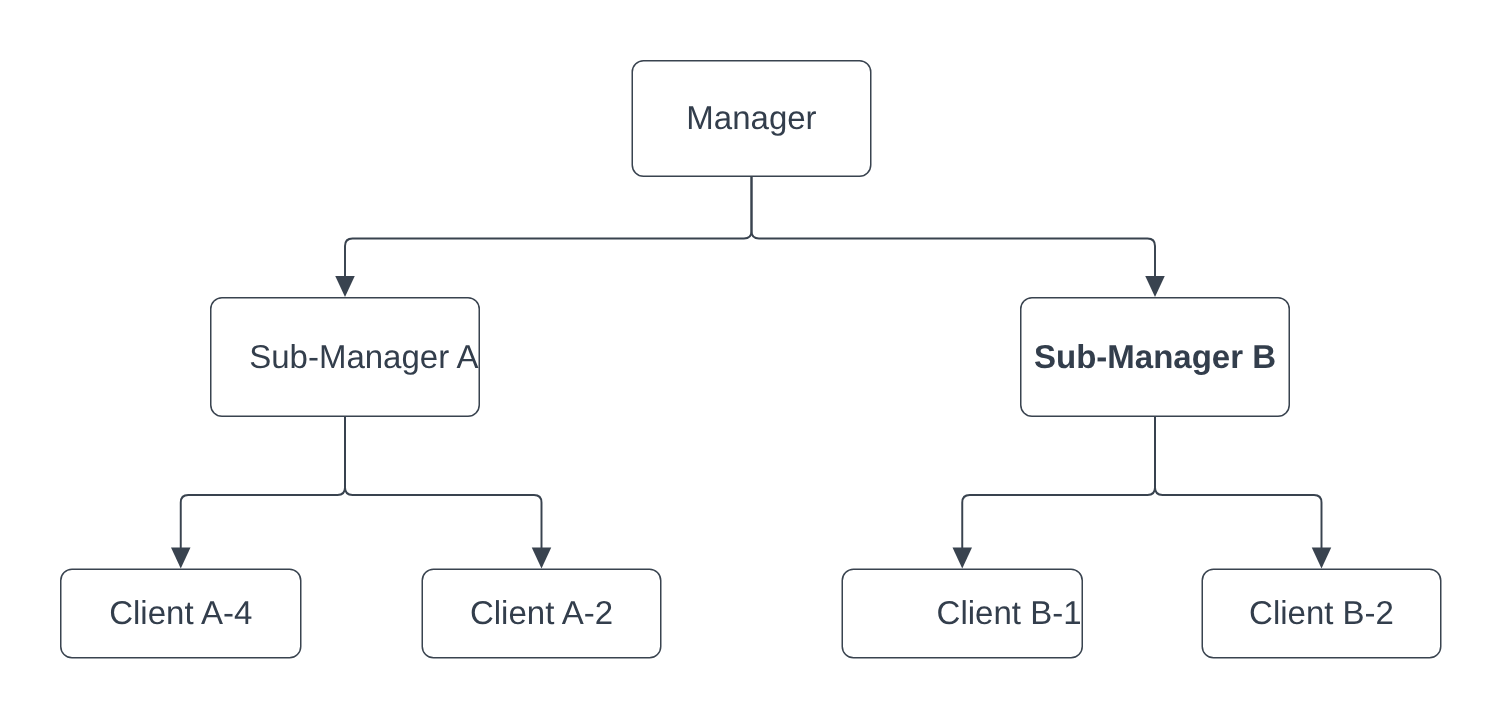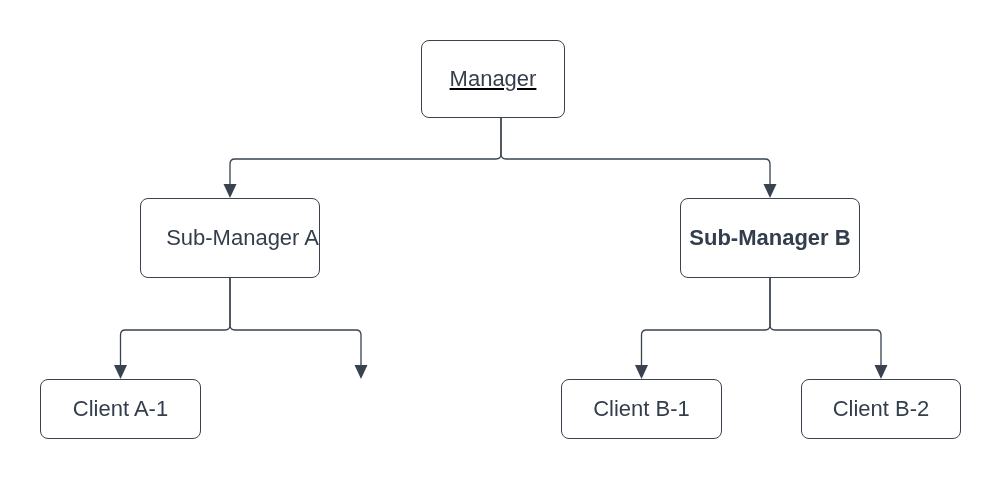--- a/index.html
+++ b/index.html
@@ -57,38 +57,41 @@
       <path d="M 230 278 L 230 325 Q 230 330 225 330 L 125.5 330 Q 120.5 330 120.5 335 L 120.5 367" fill="none" stroke="#39434f" stroke-width="1.3"></path>
       <polygon points="114,365 127,365 120.5,379" fill="#39434f"></polygon>
       <path d="M 230 278 L 230 325 Q 230 330 235 330 L 356 330 Q 361 330 361 335 L 361 367" fill="none" stroke="#39434f" stroke-width="1.3"></path>
       <polygon points="354.5,365 367.5,365 361,379" fill="#39434f"></polygon>
       <path d="M 770 278 L 770 325 Q 770 330 765 330 L 646.5 330 Q 641.5 330 641.5 335 L 641.5 367" fill="none" stroke="#39434f" stroke-width="1.3"></path>
       <polygon points="635,365 648,365 641.5,379" fill="#39434f"></polygon>
       <path d="M 770 278 L 770 325 Q 770 330 775 330 L 876 330 Q 881 330 881 335 L 881 367" fill="none" stroke="#39434f" stroke-width="1.3"></path>
       <polygon points="874.5,365 887.5,365 881,379" fill="#39434f"></polygon>
     </svg>
 
-  <div class="node" style="left: 421px; top: 40px; width: 144px; height: 78px; text-decoration: underline;">
+  <div class="node" style="left: 421px; top: 40px; width: 160px; height: 78px;">
     <span class="node-label">Manager</span>
   </div>
 
   <div class="node" style="left: 140px; top: 198px; width: 180px; height: 80px; justify-content: flex-end;">
     <span class="node-label">Sub-Manager A</span>
   </div>
 
   <div class="node" style="left: 680px; top: 198px; width: 180px; height: 80px; font-weight: bold;">
     <span class="node-label">Sub-Manager B</span>
   </div>
 
   <div class="node" style="left: 40px; top: 379px; width: 161px; height: 60px;">
-    <span class="node-label">Client A-1</span>
+    <span class="node-label">Client A-4</span>
   </div>
 
+  <div class="node" style="left: 281px; top: 379px; width: 160px; height: 60px;">
+    <span class="node-label">Client A-2</span>
+  </div>
 
-  <div class="node" style="left: 561px; top: 379px; width: 161px; height: 60px;">
+  <div class="node" style="left: 561px; top: 379px; width: 161px; height: 60px; justify-content: flex-end;">
     <span class="node-label">Client B-1</span>
   </div>
 
   <div class="node" style="left: 801px; top: 379px; width: 160px; height: 60px; align-items: center;">
     <span class="node-label">Client B-2</span>
   </div>
 
 </div>
 
 </body></html>

